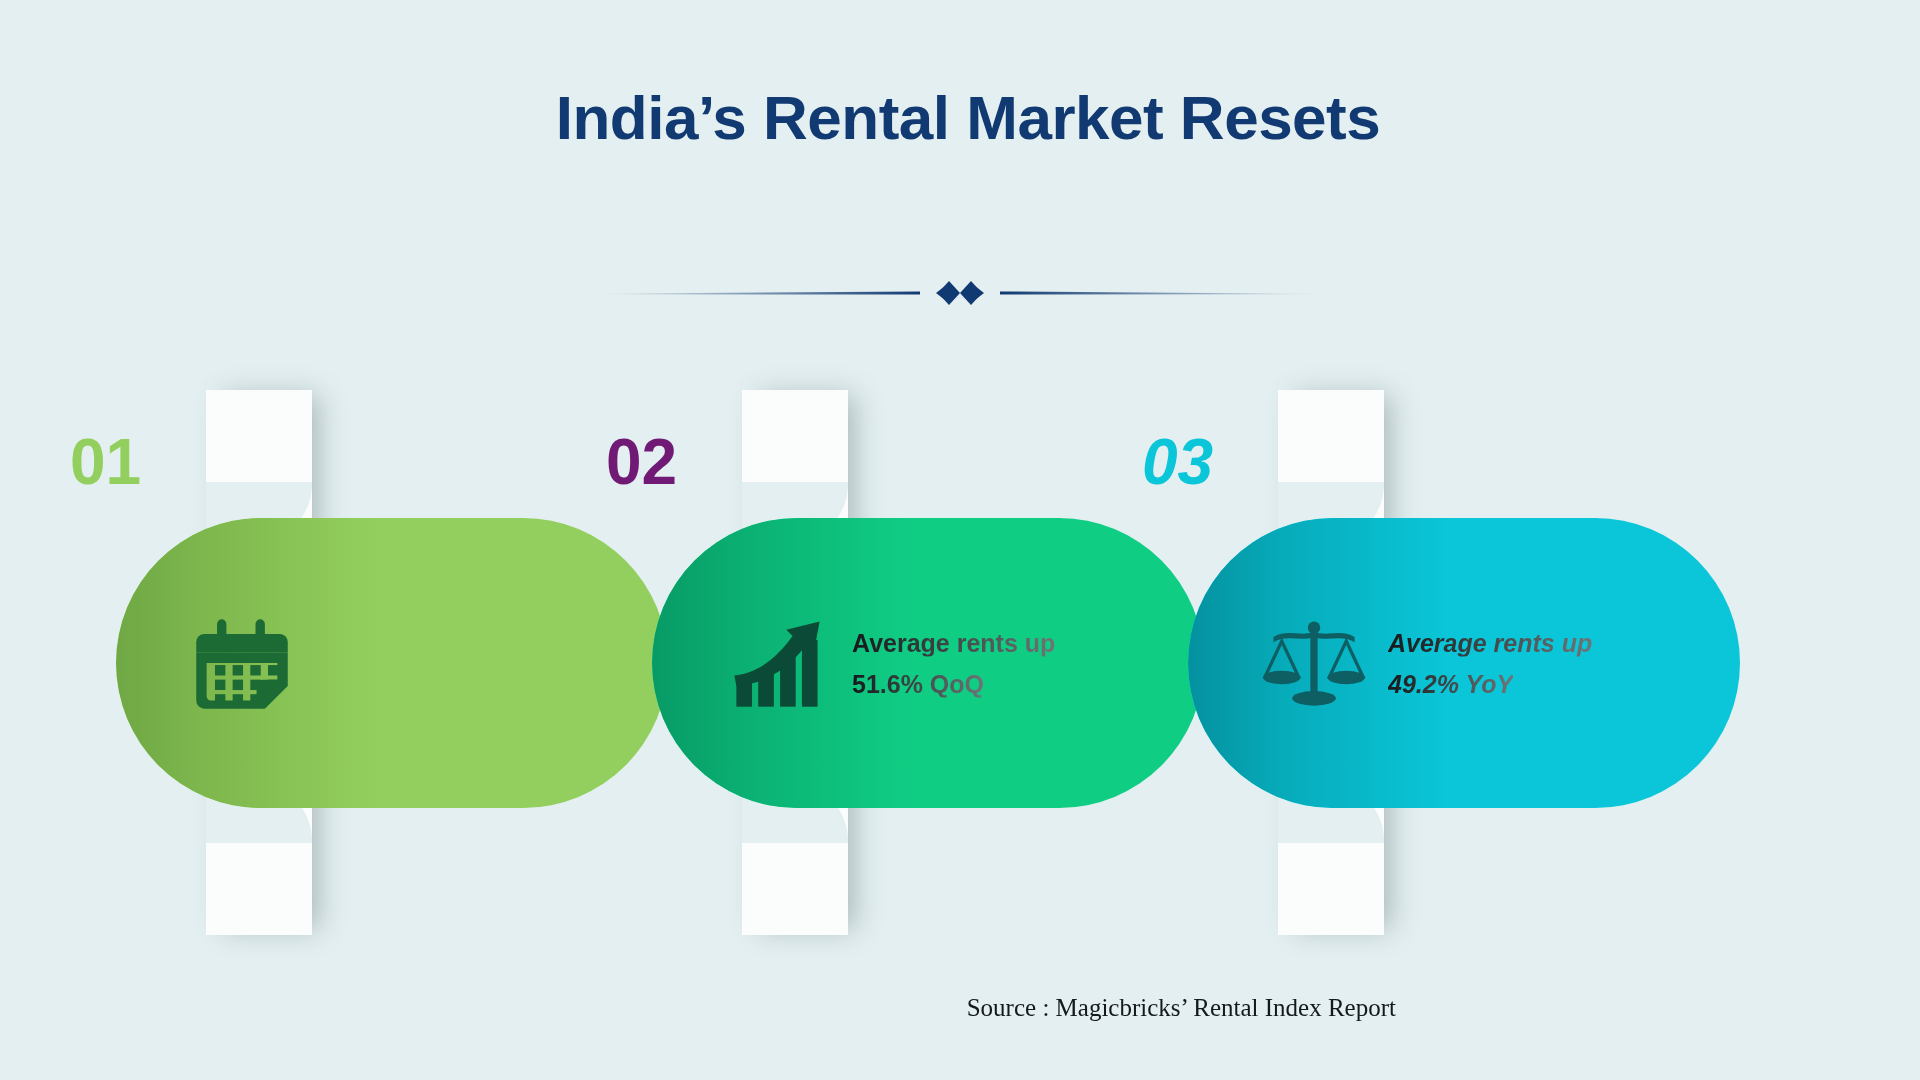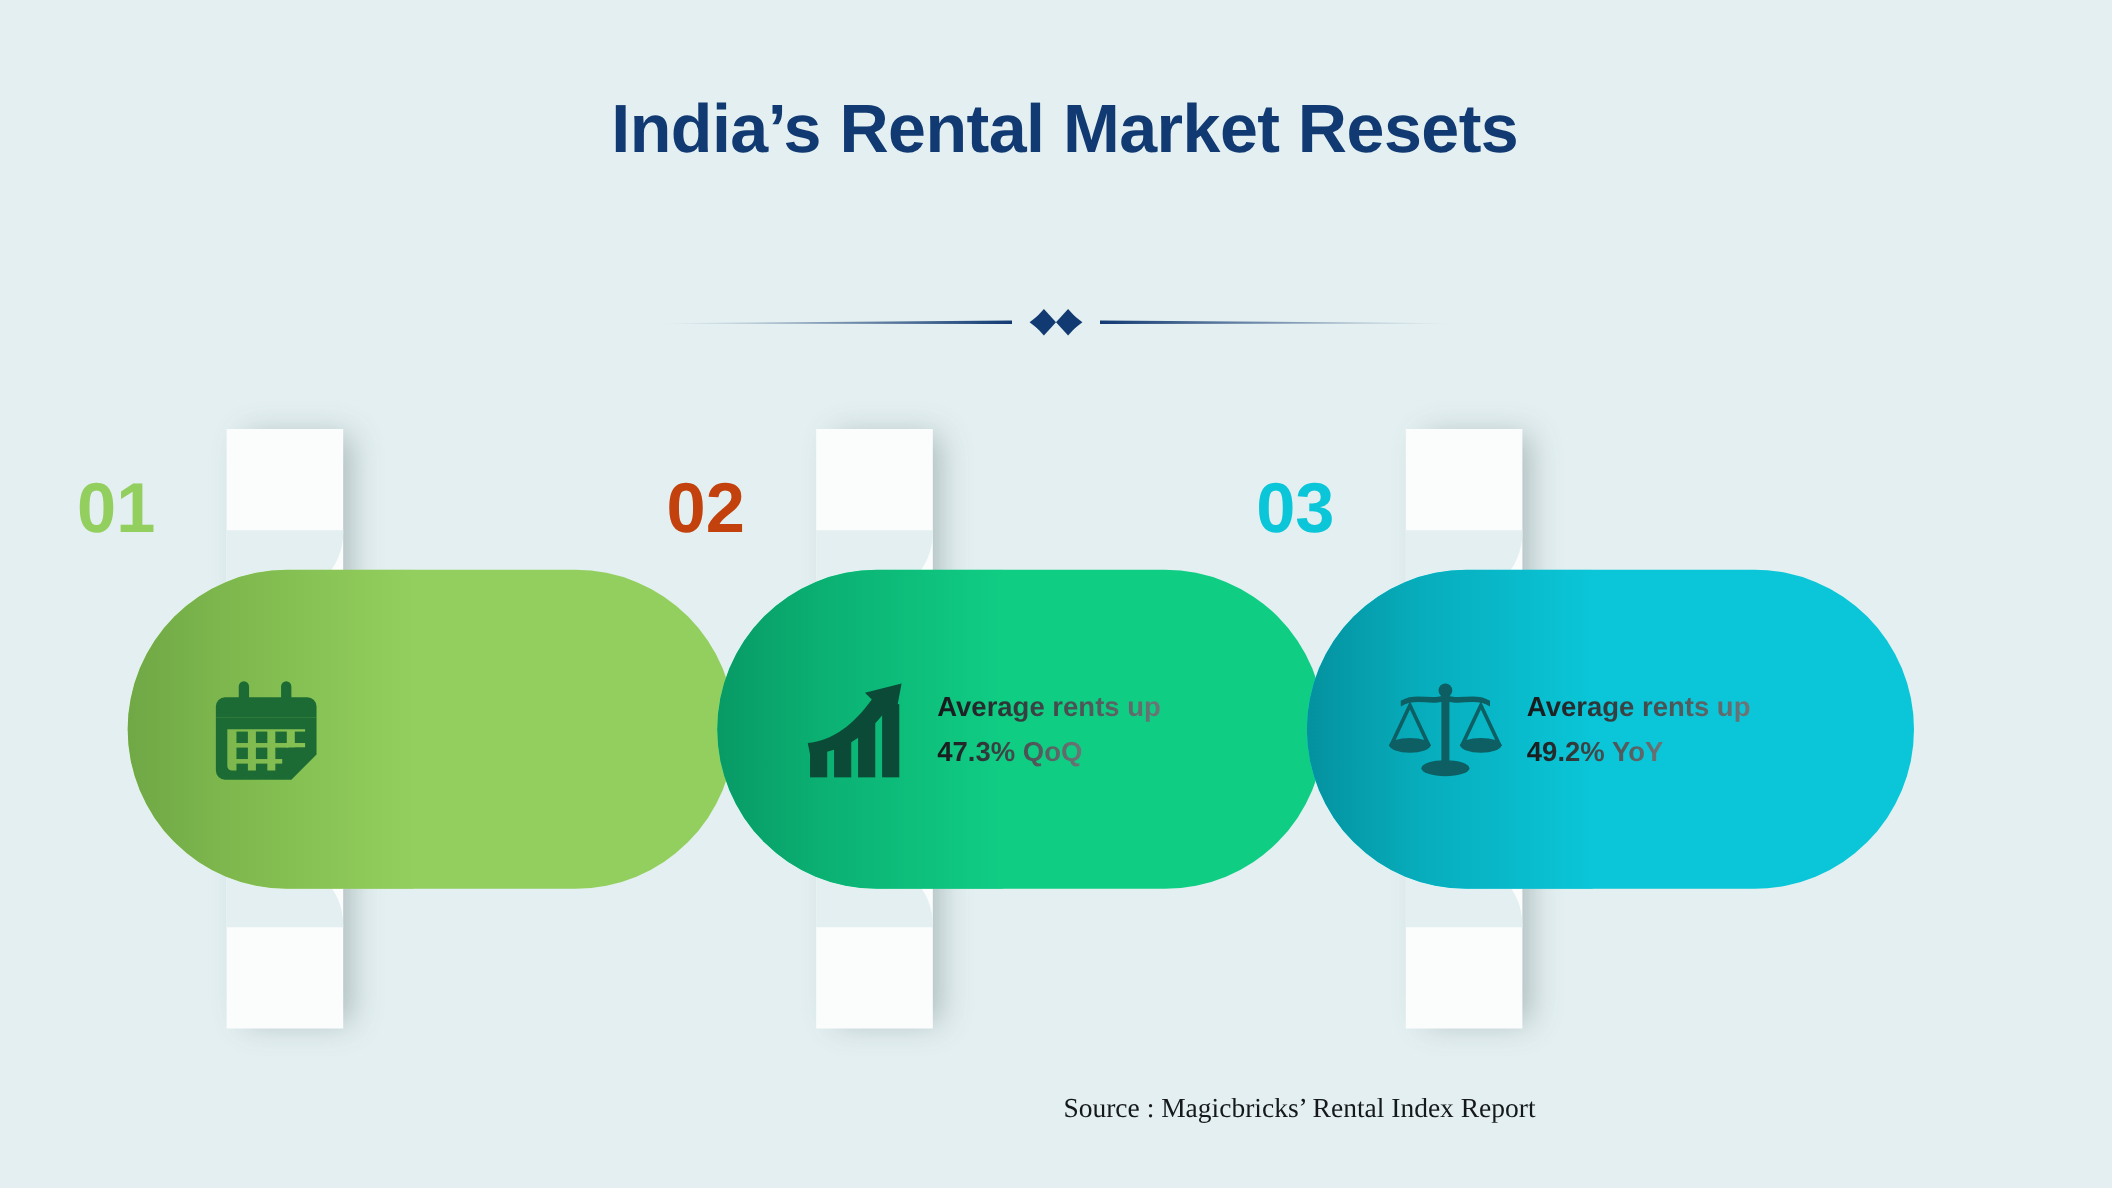--- a/index.html
+++ b/index.html
@@ -115,21 +115,21 @@
   .card-text .fade {
     background:linear-gradient(90deg,#14181a 0%,#3c4445 45%,#6d7577 100%);
     -webkit-background-clip:text;
     background-clip:text;
     color:transparent;
   }
 
   
   #card-1 { left:58px; }
   #card-2 { left:594px; }
-  #card-3 { left:1130px; }
+  #card-3 { left:1130px;font-style:italic; }
 
   #card-1 .card-text { width:390px; }
   #card-2 .card-text, #card-3 .card-text { top:50%; }
 
   
   #source {
     position:absolute;
     right:524px; bottom:58px;
     font-family:Liberation Serif, serif;
     font-size:25px;
@@ -201,21 +201,21 @@
             </g>
           </svg>
         </div>
 
       </div>
     </div>
 
     <div class="card" id="card-2">
       <div class="strip"></div>
 
-      <div class="num" style="color:#c2410c;">02</div>
+      <div class="num" style="color:#701a75;">02</div>
 
       <div class="pill" style="background:#10cd84;">
         <div class="pill-inner">
           <div class="pill-shade" style="background:linear-gradient(90deg,#089a66 0%,#0bb173 38%,#10cd84 100%);"></div>
         </div>
 
         <div class="icon-wrap">
           <svg viewBox="0 0 100 100">
             <g fill="#0a4a36">
               <rect x="10" y="66" width="15" height="26"></rect>
@@ -223,21 +223,21 @@
               <rect x="52" y="44" width="15" height="48"></rect>
               <rect x="73" y="28" width="15" height="64"></rect>
               <path d="M8 62 C30 60 48 46 64 24 L58 18 L90 10 L84 42 L76 34
                        C58 58 36 70 10 72 Z"></path>
             </g>
           </svg>
         </div>
 
         <div class="card-text">
           <span class="fade">Average rents up</span><br>
-          <span class="fade">47.3% QoQ</span>
+          <span class="fade">51.6% QoQ</span>
         </div>
       </div>
     </div>
 
     <div class="card" id="card-3">
       <div class="strip"></div>
 
       <div class="num" style="color:#0ac6d8;">03</div>
 
       <div class="pill" style="background:#0ac6d8;">

